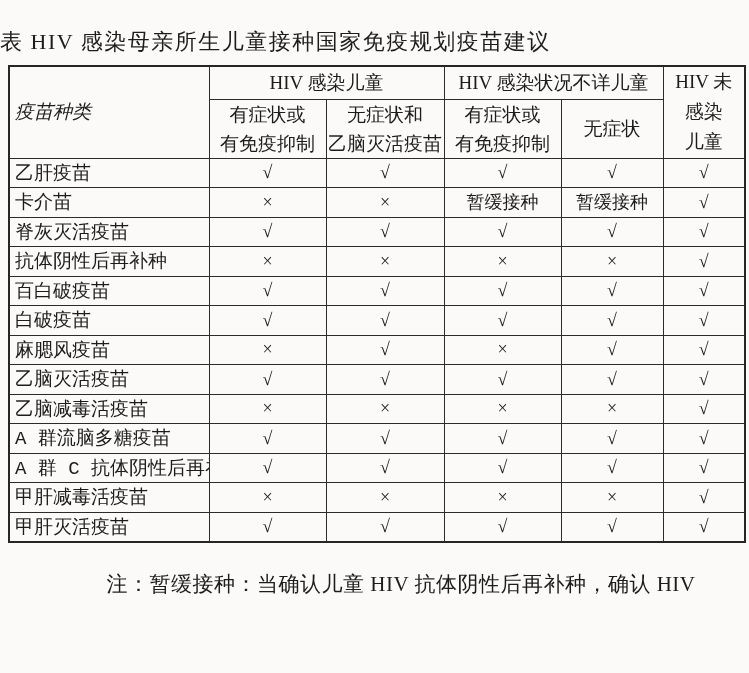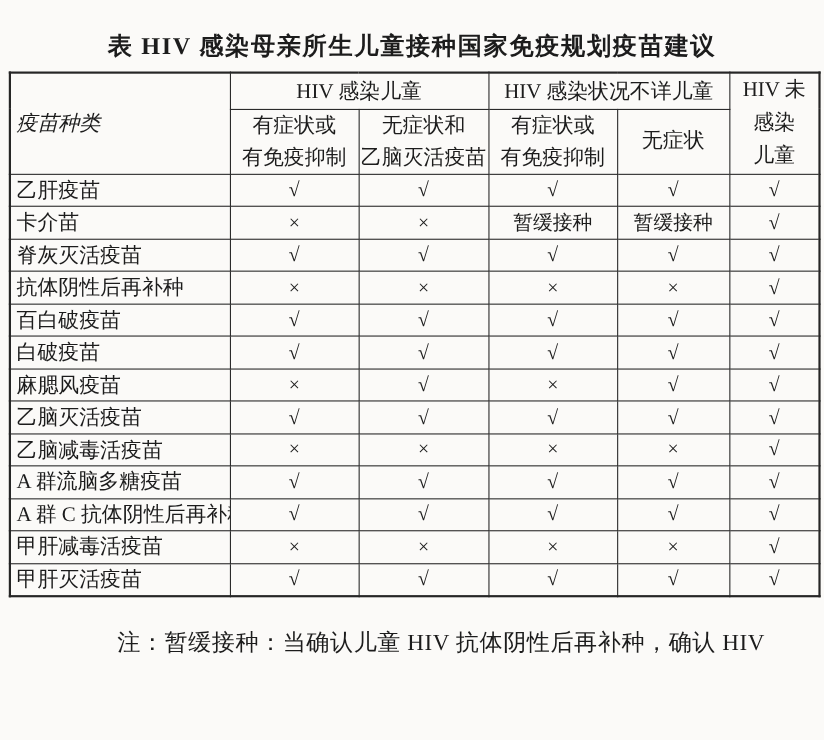--- a/index.html
+++ b/index.html
@@ -12,23 +12,23 @@
   }
   .page {
     position: relative;
     width: 749px; height: 673px;
     background: #fbfaf8;
   }
   .doc-title {
     position: absolute;
     top: 27px; left: 0;
     width: 100%;
-    text-align: center;
+    text-align: left;
     font-size: 22px;
-    font-weight: 700;
+    font-weight: 400;
     letter-spacing: 1.5px;
     white-space: nowrap;
   }
   table.vaccine-table {
     position: absolute;
     top: 65px; left: 8px;
     width: 736px;
     border-collapse: collapse;
     table-layout: fixed;
     background: #fbfaf8;
@@ -49,20 +49,21 @@
   .corner-cell {
     text-align: left !important;
     padding-left: 5px !important;
     font-style: italic;
   }
   tbody.data-body td { height: 29.5px; }
   td.name-cell {
     text-align: left !important;
     padding-left: 5px !important;
     white-space: nowrap;
+    font-family: Liberation Mono, monospace;
   }
   td.value-cell { font-size: 18px; }
   .footnote {
     position: absolute;
     top: 567px; left: 47px;
     width: 672px;
     font-size: 21px;
     line-height: 35px;
     letter-spacing: 0.5px;
   }

